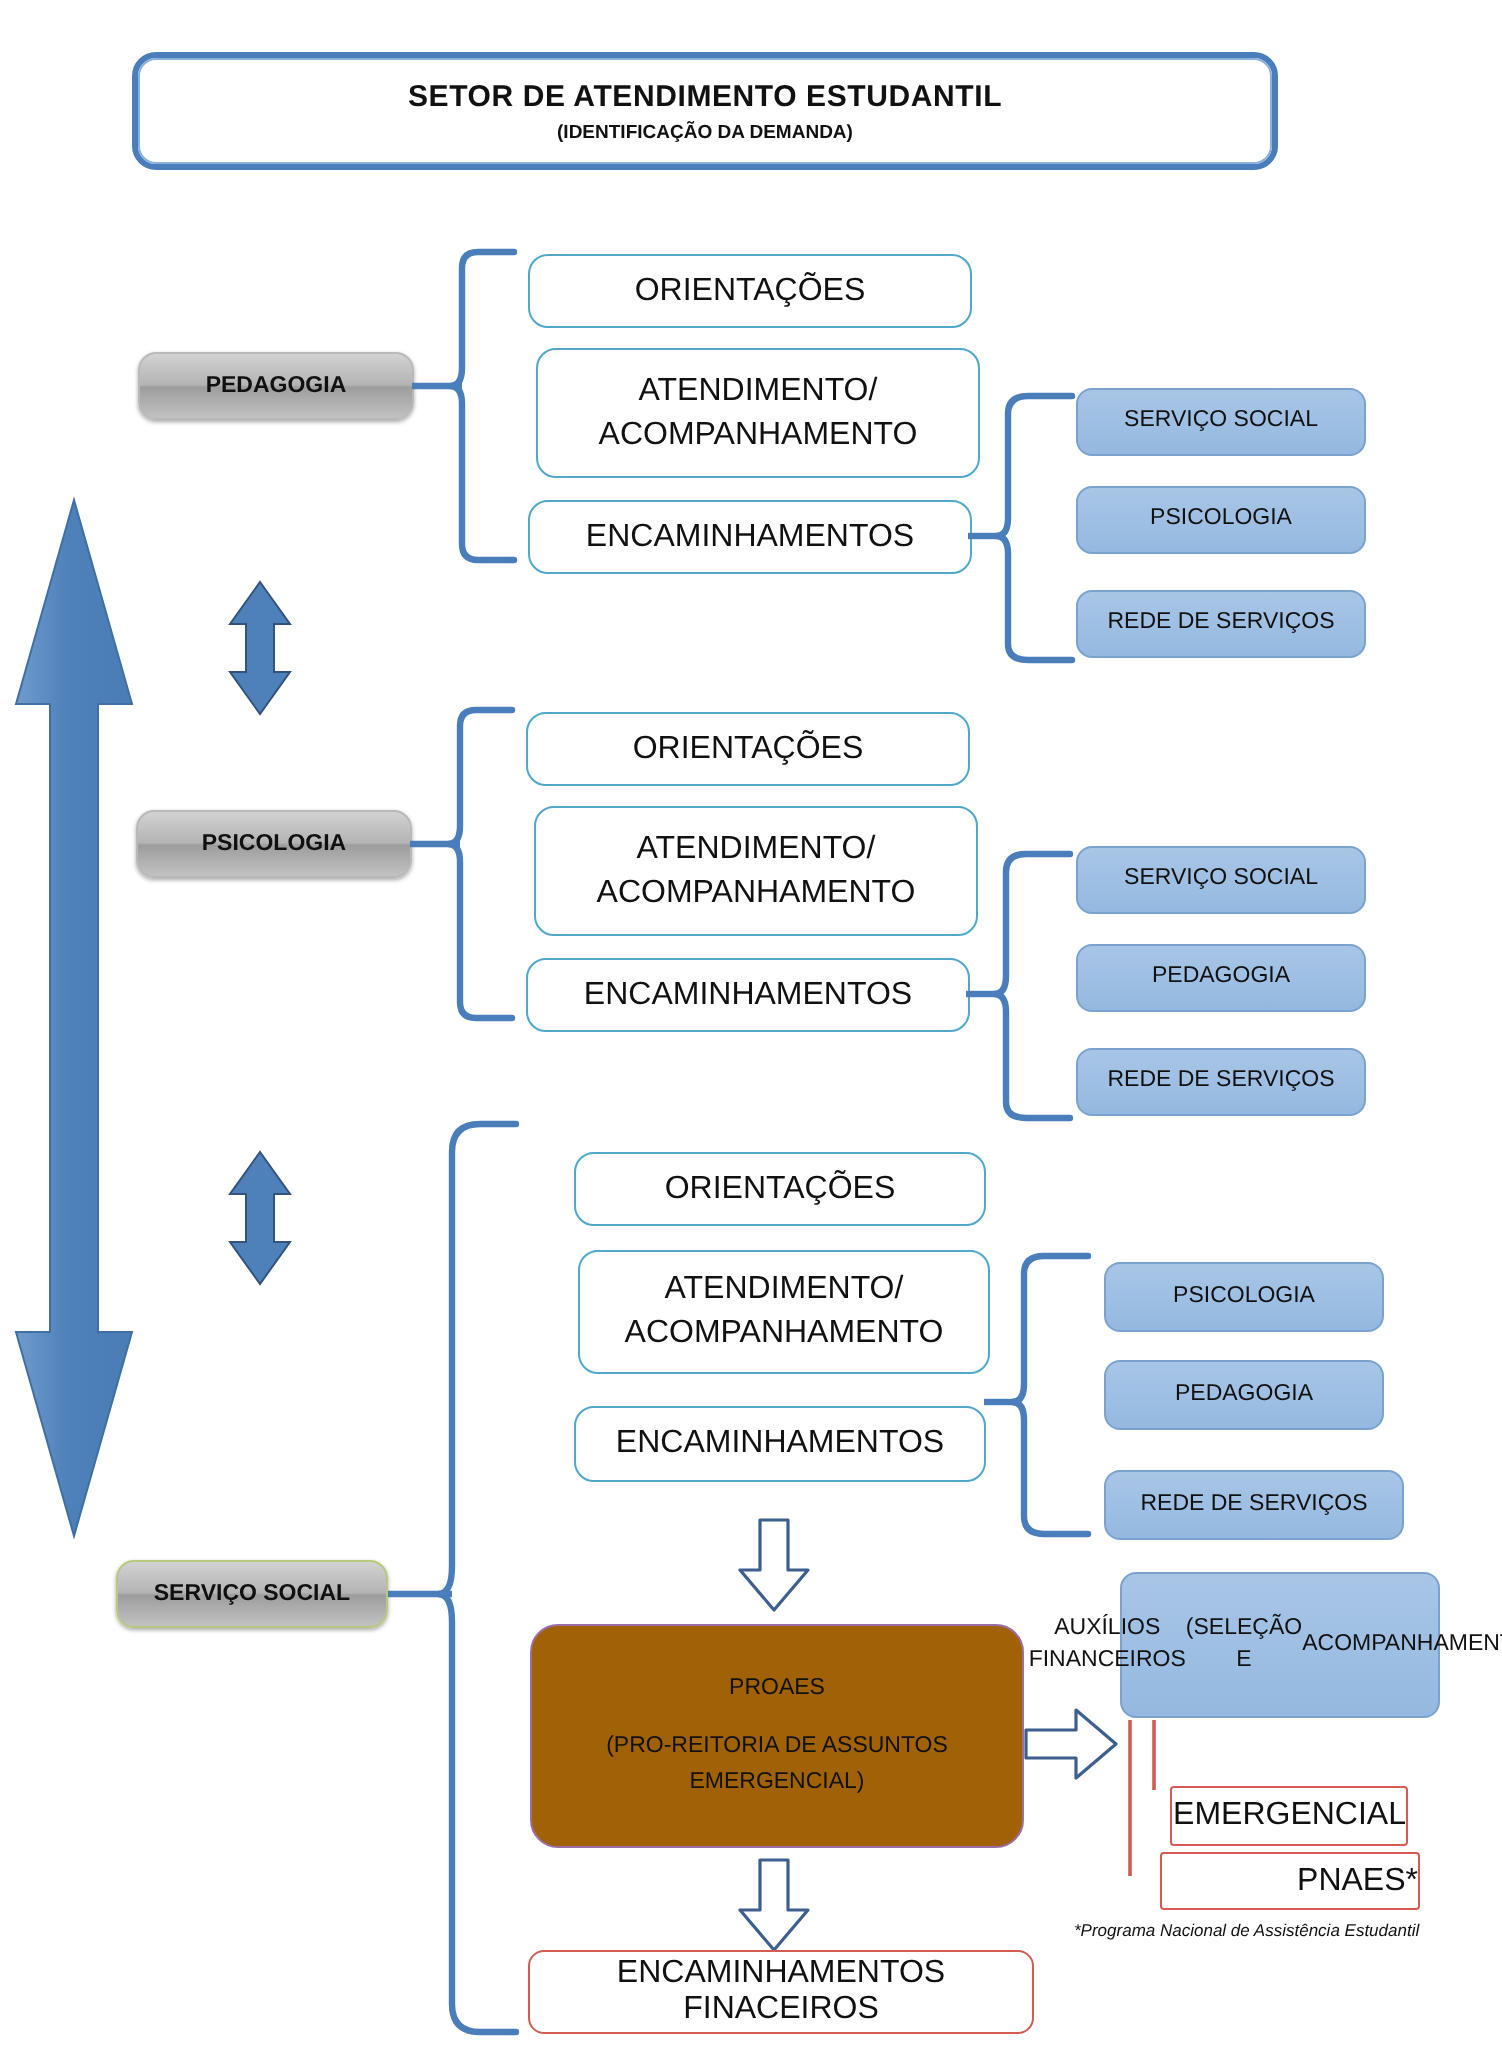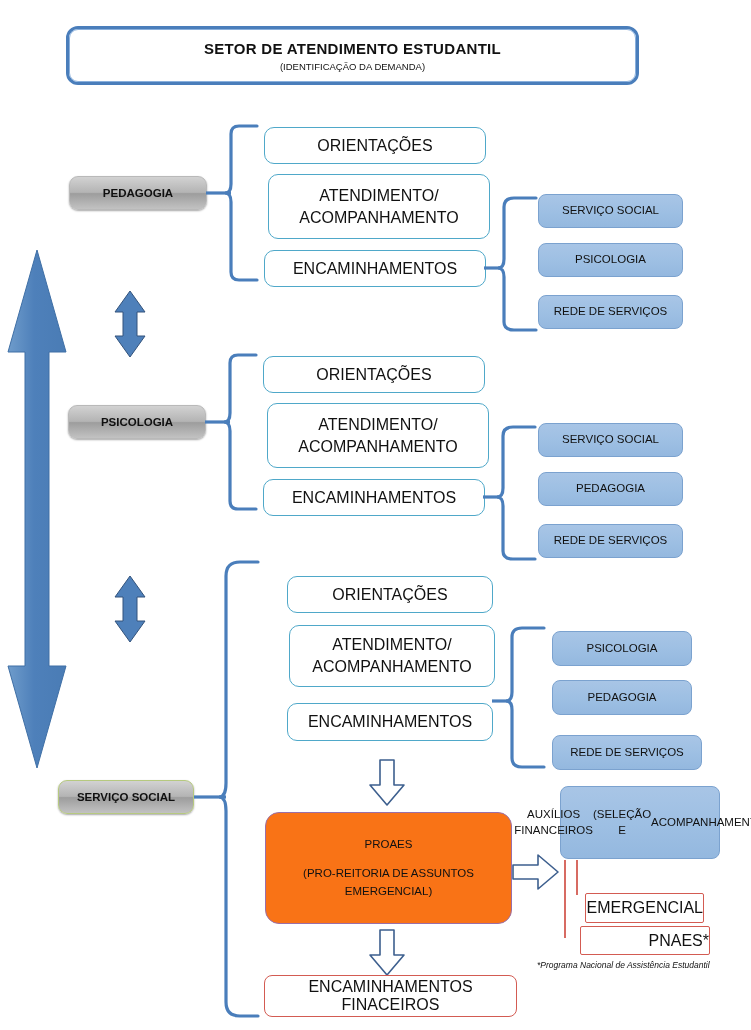--- a/index.html
+++ b/index.html
@@ -40,20 +40,21 @@
   .title-main {
     font-size: 15px;
     font-weight: bold;
     letter-spacing: .3px;
     color: #111111;
   }
   .title-sub {
     font-size: 9.5px;
     color: #111111;
     margin-top: 4px;
+    font-weight: bold;
   }
 
   
   .gray-box {
     border-radius: 9px;
     border: 1px solid #b9b9b9;
     background: linear-gradient(to bottom, #d2d2d2 0%, #b4b4b4 48%, #9d9d9d 52%, #c2c2c2 100%);
     box-shadow: 0 1px 2px rgba(0,0,0,.35);
     display: flex;
     align-items: center;
@@ -90,21 +91,21 @@
     text-align: center;
     font-size: 11.5px;
     color: #111111;
     line-height: 1.35;
   }
 
   
   .pbox {
     border-radius: 14px;
     border: 1.4px solid #9a6fa8;
-    background: #f97316;
+    background: #a16207;
     display: flex;
     flex-direction: column;
     align-items: center;
     justify-content: center;
     text-align: center;
     font-size: 11.5px;
     color: #111111;
     line-height: 1.5;
   }
   .pbox .l1 { margin-bottom: 12px; }

